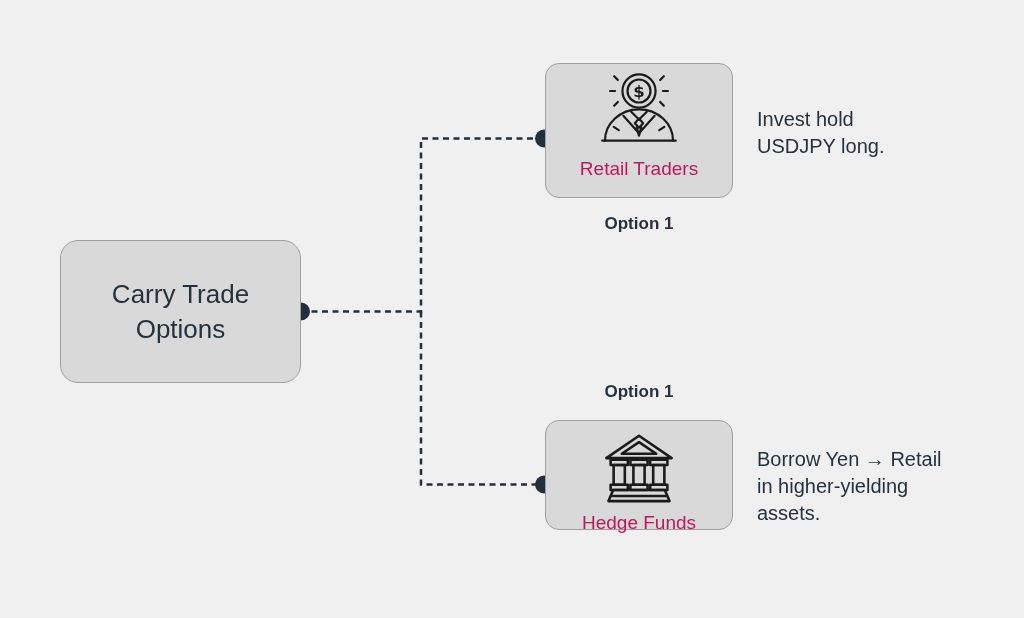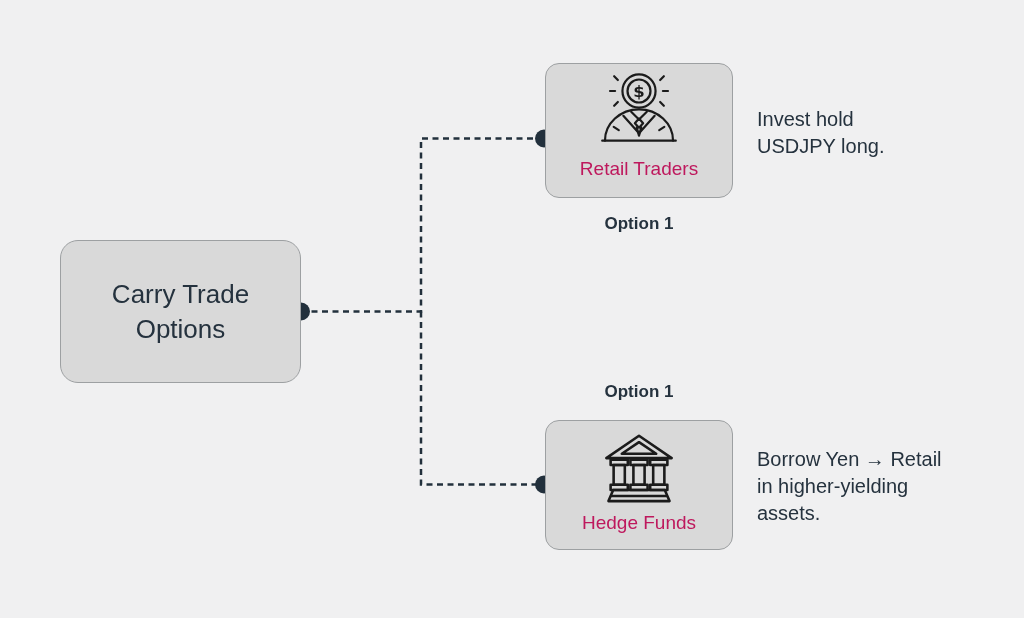--- a/index.html
+++ b/index.html
@@ -32,21 +32,21 @@
   .option-node {
     position: absolute; left: 545px;
     width: 188px;
     box-sizing: border-box;
     background: #d9d9d9;
     border: 1.5px solid #9da0a2;
     border-radius: 14px;
     display: flex; flex-direction: column; align-items: center;
   }
   .option-node.retail { top: 63px;  height: 135px; padding-top: 4px; }
-  .option-node.hedge  { top: 420px; height: 130px; padding-top: 7px; }
+  .option-node.hedge  { top: 420px; height: 110px; padding-top: 7px; }
 
   .node-icon { flex: 0 0 auto; }
   .node-label {
     font-size: 19px;
     color: #be185d;
     margin-top: -2px;
   }
 
   .option-caption {
     position: absolute; left: 545px; width: 188px;

